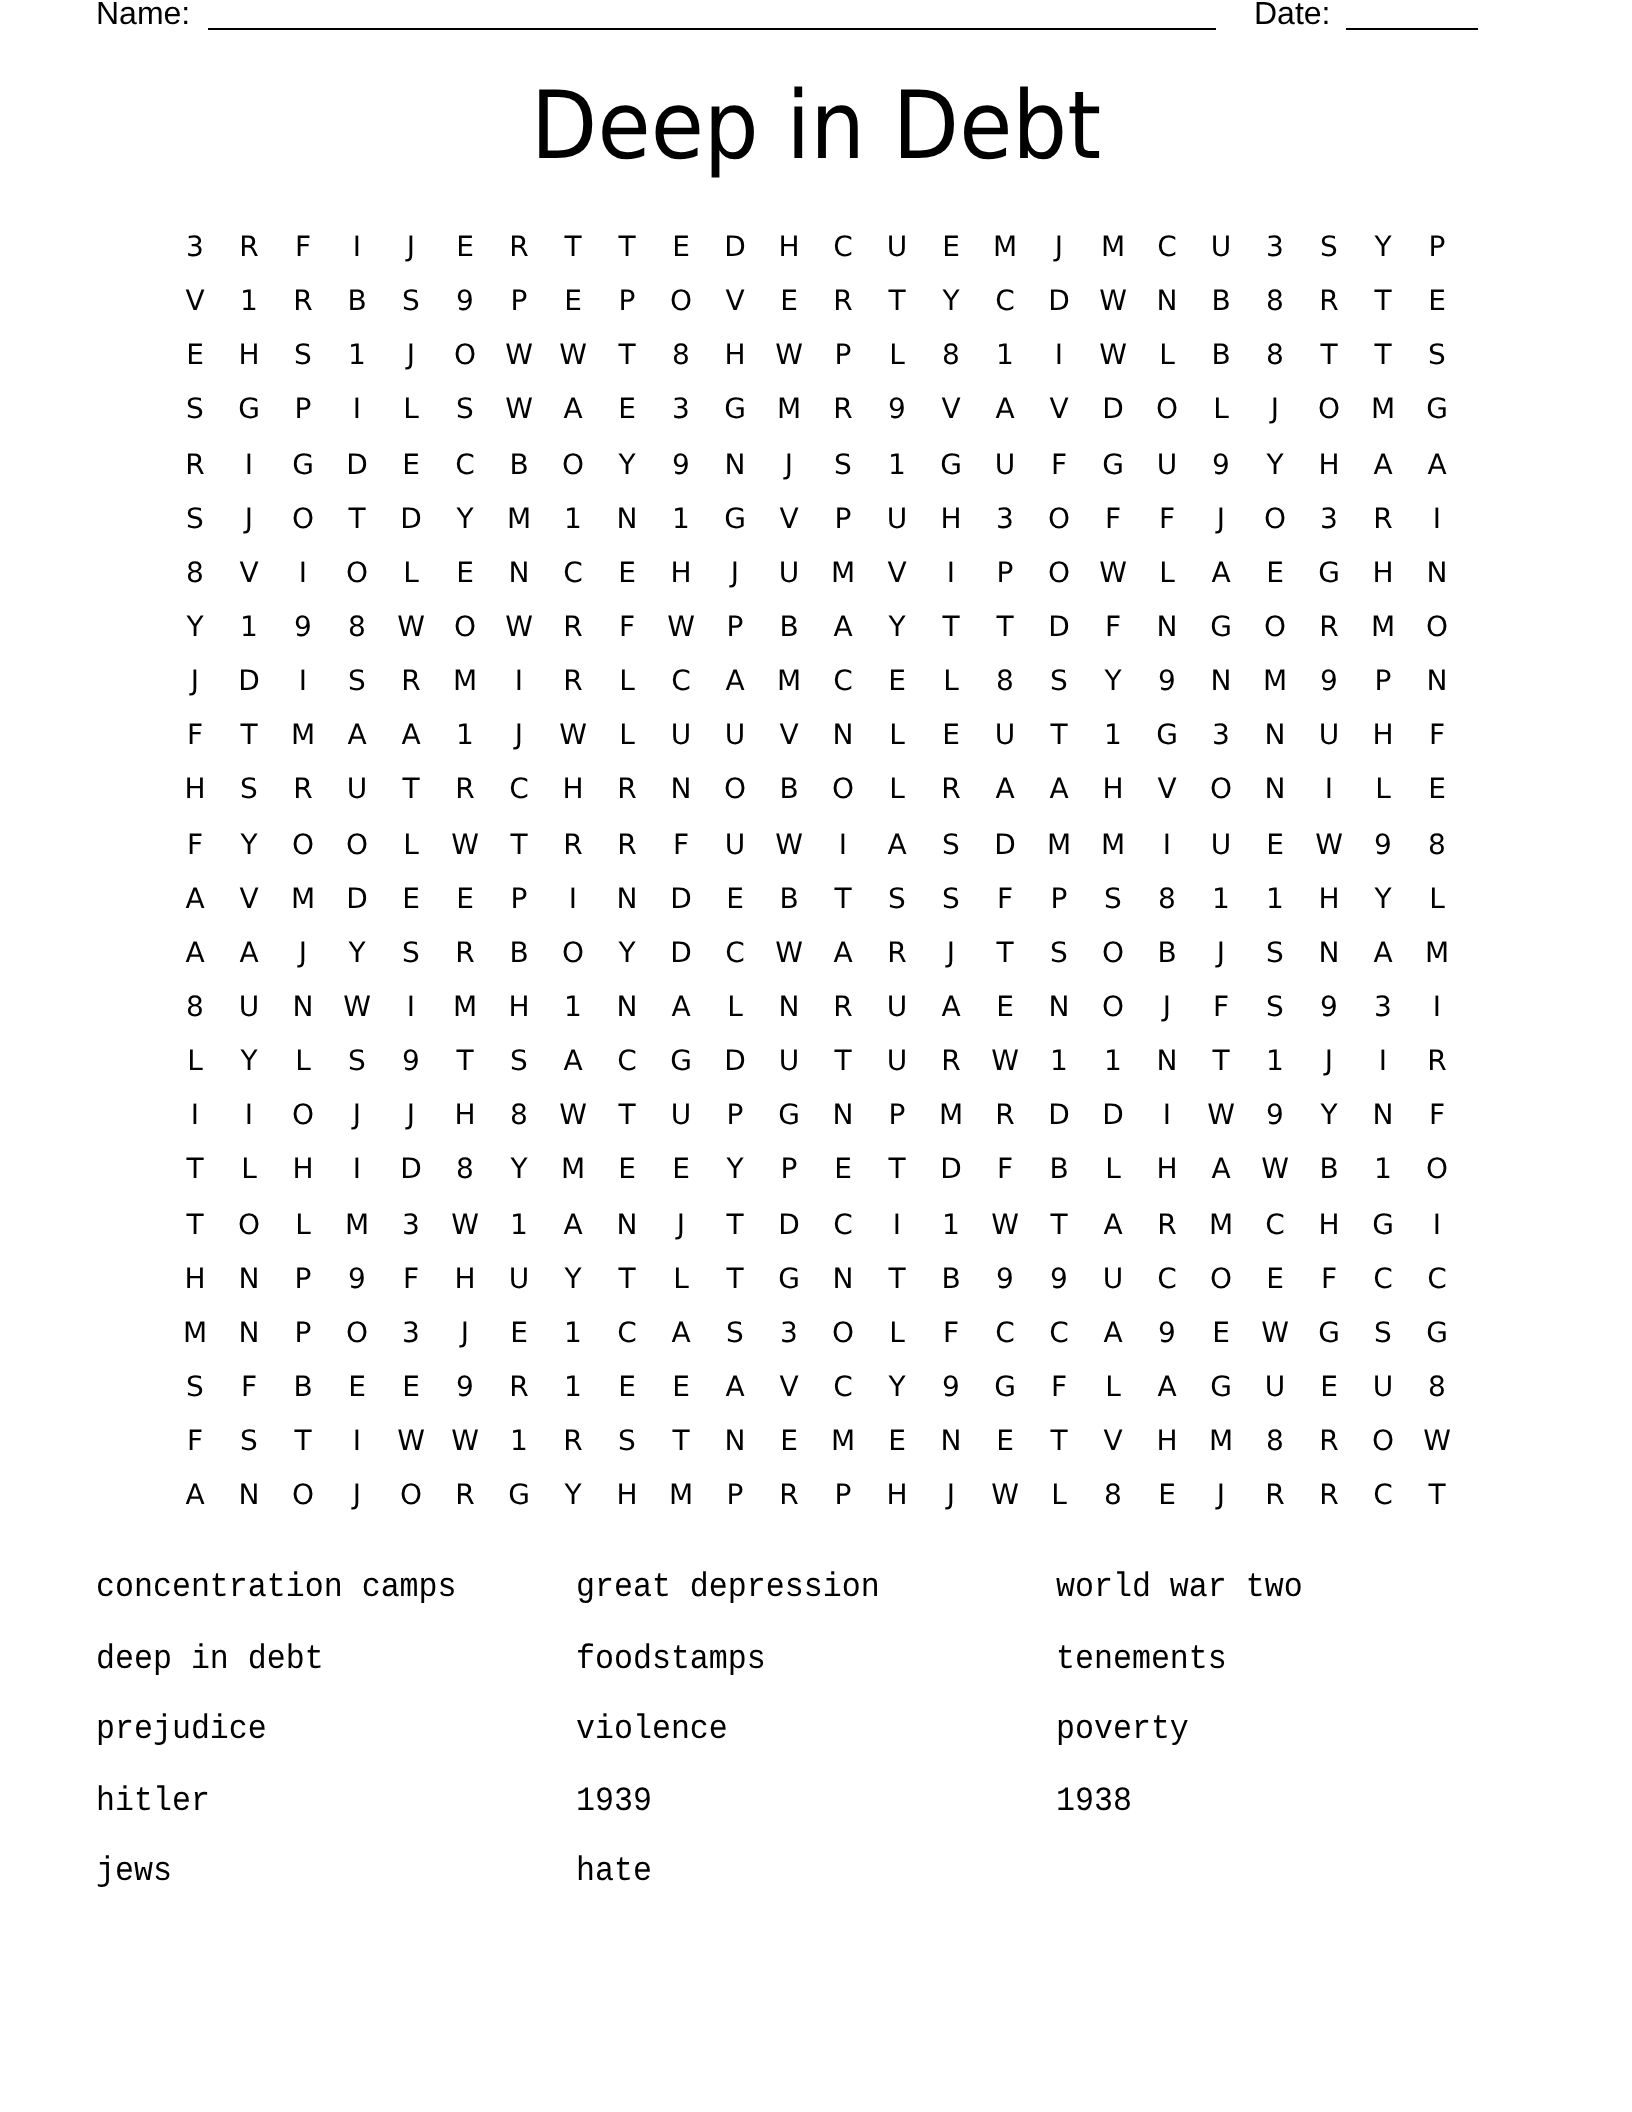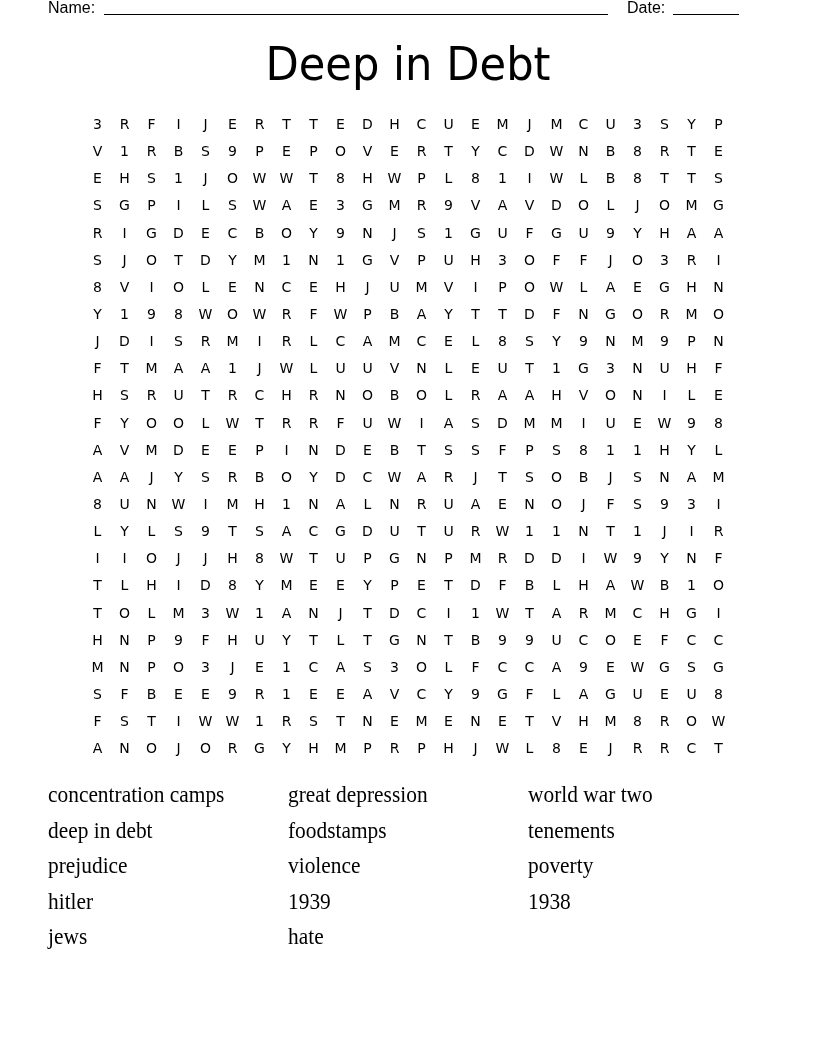--- a/index.html
+++ b/index.html
@@ -22,21 +22,21 @@
       position: absolute; top: 113px; left: 84px;
       display: grid; grid-template-columns: repeat(24, 27px); grid-auto-rows: 27.15px;
     }
     .cell {
       font-family: "DejaVu Sans", sans-serif; font-size: 14px; text-align: center;
       line-height: 22px; letter-spacing: 0;
     }
     .words {
       position: absolute; top: 780px; left: 48px;
       display: grid; grid-template-columns: 240px 240px 240px; grid-auto-rows: 35.5px;
-      font-family: Liberation Serif, serif; font-size: 23px;
+      font-family: Liberation Mono, monospace; font-size: 17px;
     }
     .word { line-height: 30px; transform: scaleX(0.93); transform-origin: left center; white-space: nowrap; }
   </style>
 </head>
 <body>
 
 <div class="header-line">
   <span class="name-label">Name:</span>
   <span class="name-blank"></span>
   <span class="date-label">Date:</span>

